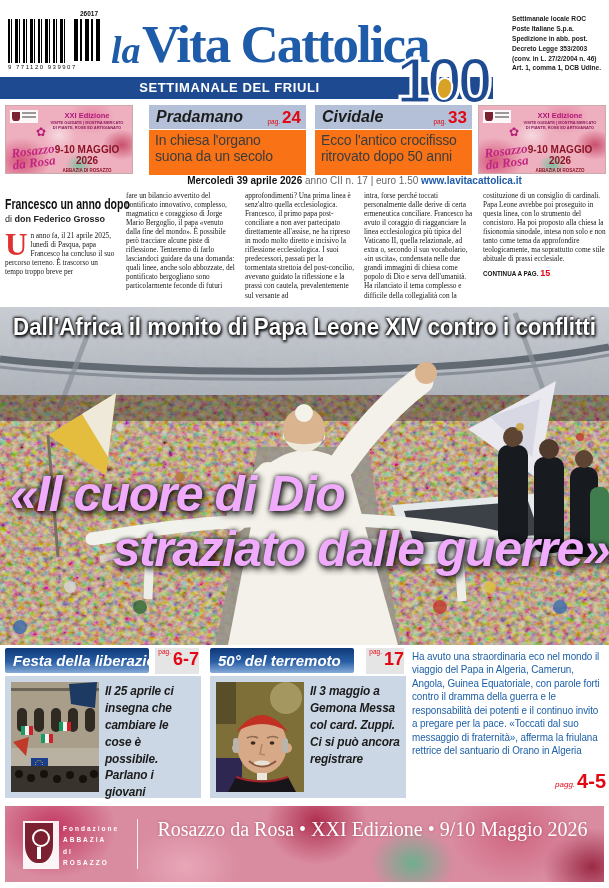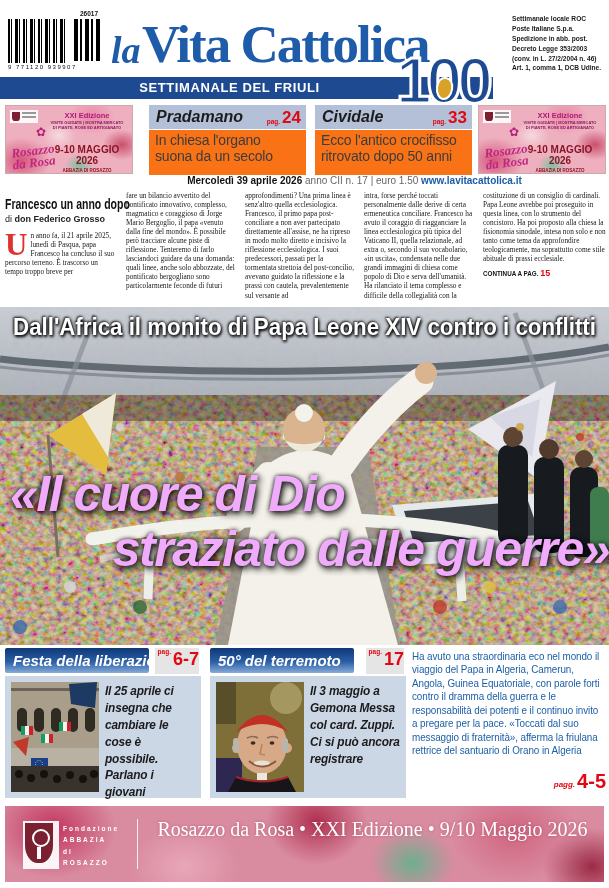--- a/index.html
+++ b/index.html
@@ -54,21 +54,21 @@
   .ad-vn{font-size:4.5px;font-weight:bold;color:#8a1426;line-height:1.35;margin-top:2px;}
   .ad-script{position:absolute;left:6px;bottom:3px;transform:rotate(-7deg);color:#c22580;
     font-family:"Liberation Serif",serif;font-style:italic;font-weight:bold;font-size:13px;line-height:.95;}
   .ad-rose{position:absolute;left:30px;bottom:34px;color:#b61e78;font-size:12px;}
 
   
   .teaser{position:absolute;top:105px;width:157px;height:66px;}
   .t-head{position:relative;height:24px;background:#b3c0d7;}
   .t-name{font-style:italic;font-weight:bold;font-size:16px;color:#1c1c1c;line-height:24px;padding-left:7px;}
   .pg{position:absolute;right:5px;top:0;height:24px;display:flex;align-items:flex-end;gap:2px;}
-  .pg-label{font-size:6.5px;font-weight:bold;color:#e30613;margin-bottom:4px;}
+  .pg-label{font-size:6.5px;font-weight:normal;color:#e30613;margin-bottom:4px;}
   .pg-num{font-size:17px;font-weight:bold;color:#e30613;line-height:22px;}
   .t-body{margin-top:1px;height:41px;background:#f97316;font-size:14px;color:#3c3c3c;
     line-height:1.15;padding:2px 6px;letter-spacing:-.2px;}
 
   
   .dateline{position:absolute;left:100px;right:0;top:175px;text-align:center;font-size:10px;color:#666;}
   .dl-date{font-weight:bold;color:#111;}
   .dl-site{font-weight:bold;color:#1e5ba8;}
 
   

